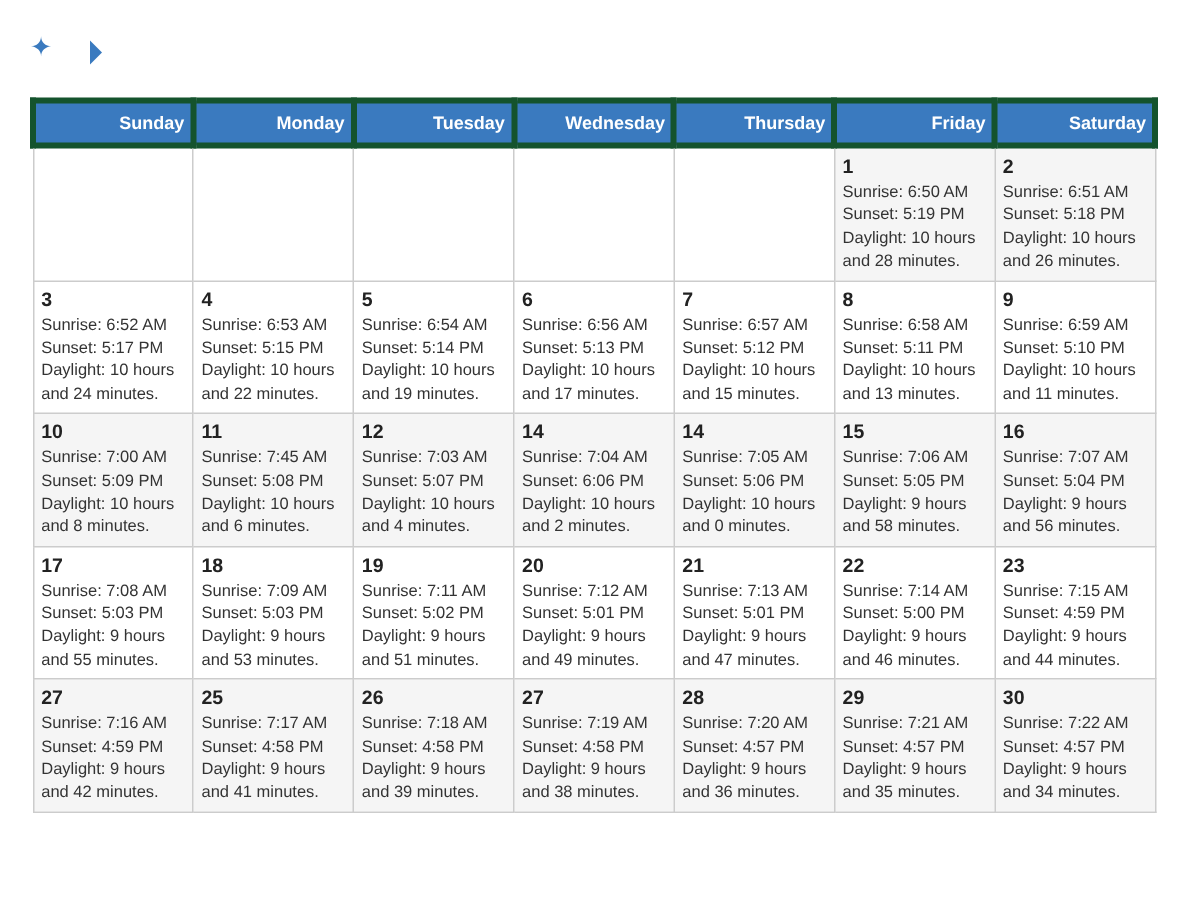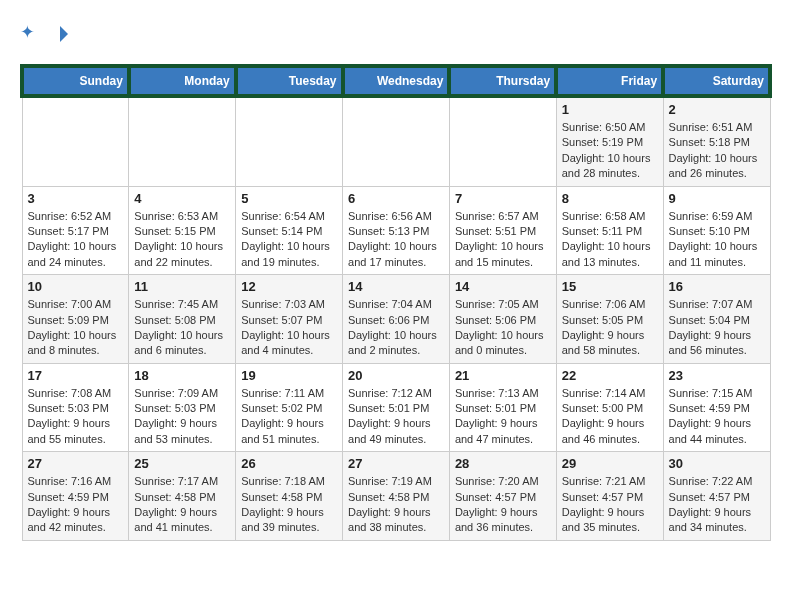--- a/index.html
+++ b/index.html
@@ -169,21 +169,21 @@
         </td>
         <td>
           <div class="day-num">6</div>
           <div class="cell-text">Sunrise: 6:56 AM
 Sunset: 5:13 PM
 Daylight: 10 hours and 17 minutes.</div>
         </td>
         <td>
           <div class="day-num">7</div>
           <div class="cell-text">Sunrise: 6:57 AM
-Sunset: 5:51 PM
+Sunset: 5:12 PM
 Daylight: 10 hours and 15 minutes.</div>
         </td>
         <td>
           <div class="day-num">8</div>
           <div class="cell-text">Sunrise: 6:58 AM
 Sunset: 5:11 PM
 Daylight: 10 hours and 13 minutes.</div>
         </td>
         <td>
           <div class="day-num">9</div>

